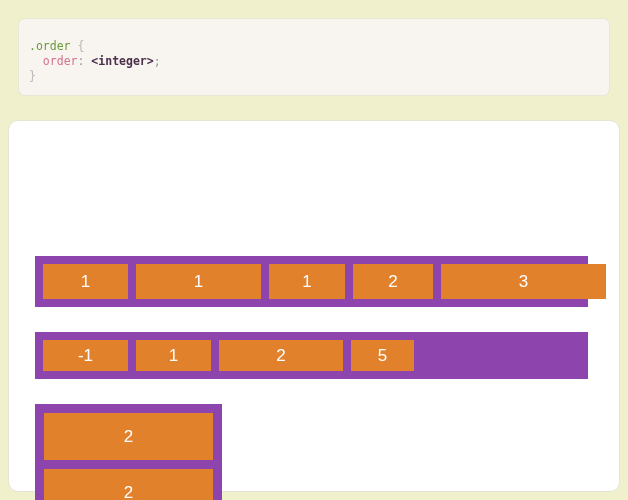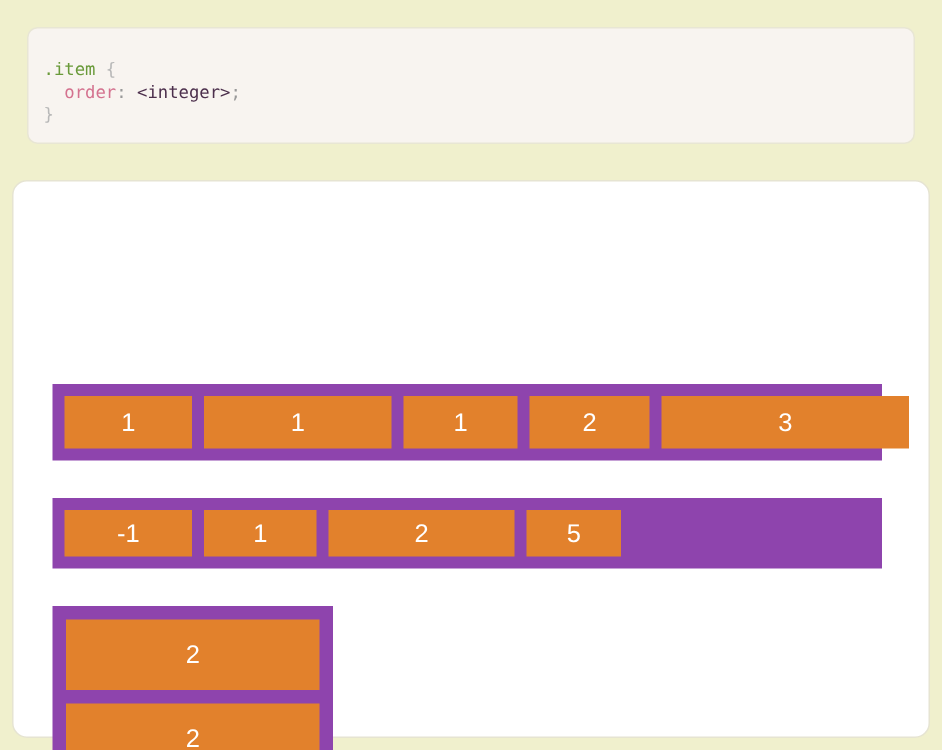--- a/index.html
+++ b/index.html
@@ -33,21 +33,21 @@
     font-family: "DejaVu Sans Mono", "Liberation Mono", monospace;
     font-size: 11.5px;
     line-height: 15px;
     white-space: pre;
     color: #888;
   }
   .tok-sel    { color: #6a9a3a; }
   .tok-brace  { color: #b8b8b8; }
   .tok-prop   { color: #d4728f; margin-top: 44px; }
   .tok-punct  { color: #999999; }
-  .tok-value  { color: #4c2f4c; font-weight: normal; }
+  .tok-value  { color: #4c2f4c; font-weight: bold; }
 
   
   .panel {
     position: absolute;
     left: 8px;
     top: 120px;
     width: 612px;
     height: 372px;
     background: #ffffff;
     border-radius: 10px;
@@ -92,21 +92,21 @@
 
   
   #row-one { left: 26px; top: 135px; width: 553px; height: 51px; }
   #row-two { left: 26px; top: 211px; width: 553px; height: 47px; }
   #col-one { left: 26px; top: 283px; width: 187px; height: 202px; }
 </style>
 </head>
 <body>
 
 <div class="code-card">
-  <pre class="code-pre"><span class="tok-sel">.item</span> <span class="tok-brace">{</span>
+  <pre class="code-pre"><span class="tok-sel">.order</span> <span class="tok-brace">{</span>
   <span class="tok-prop">order</span><span class="tok-punct">:</span> <span class="tok-value">&lt;integer&gt;</span><span class="tok-punct">;</span>
 <span class="tok-brace">}</span></pre>
 </div>
 
 <div class="panel">
 
   <div class="flex-container row" id="row-one">
     <div class="flex-item" style="width:85px">1</div>
     <div class="flex-item" style="width:125px">1</div>
     <div class="flex-item" style="width:76px">1</div>

